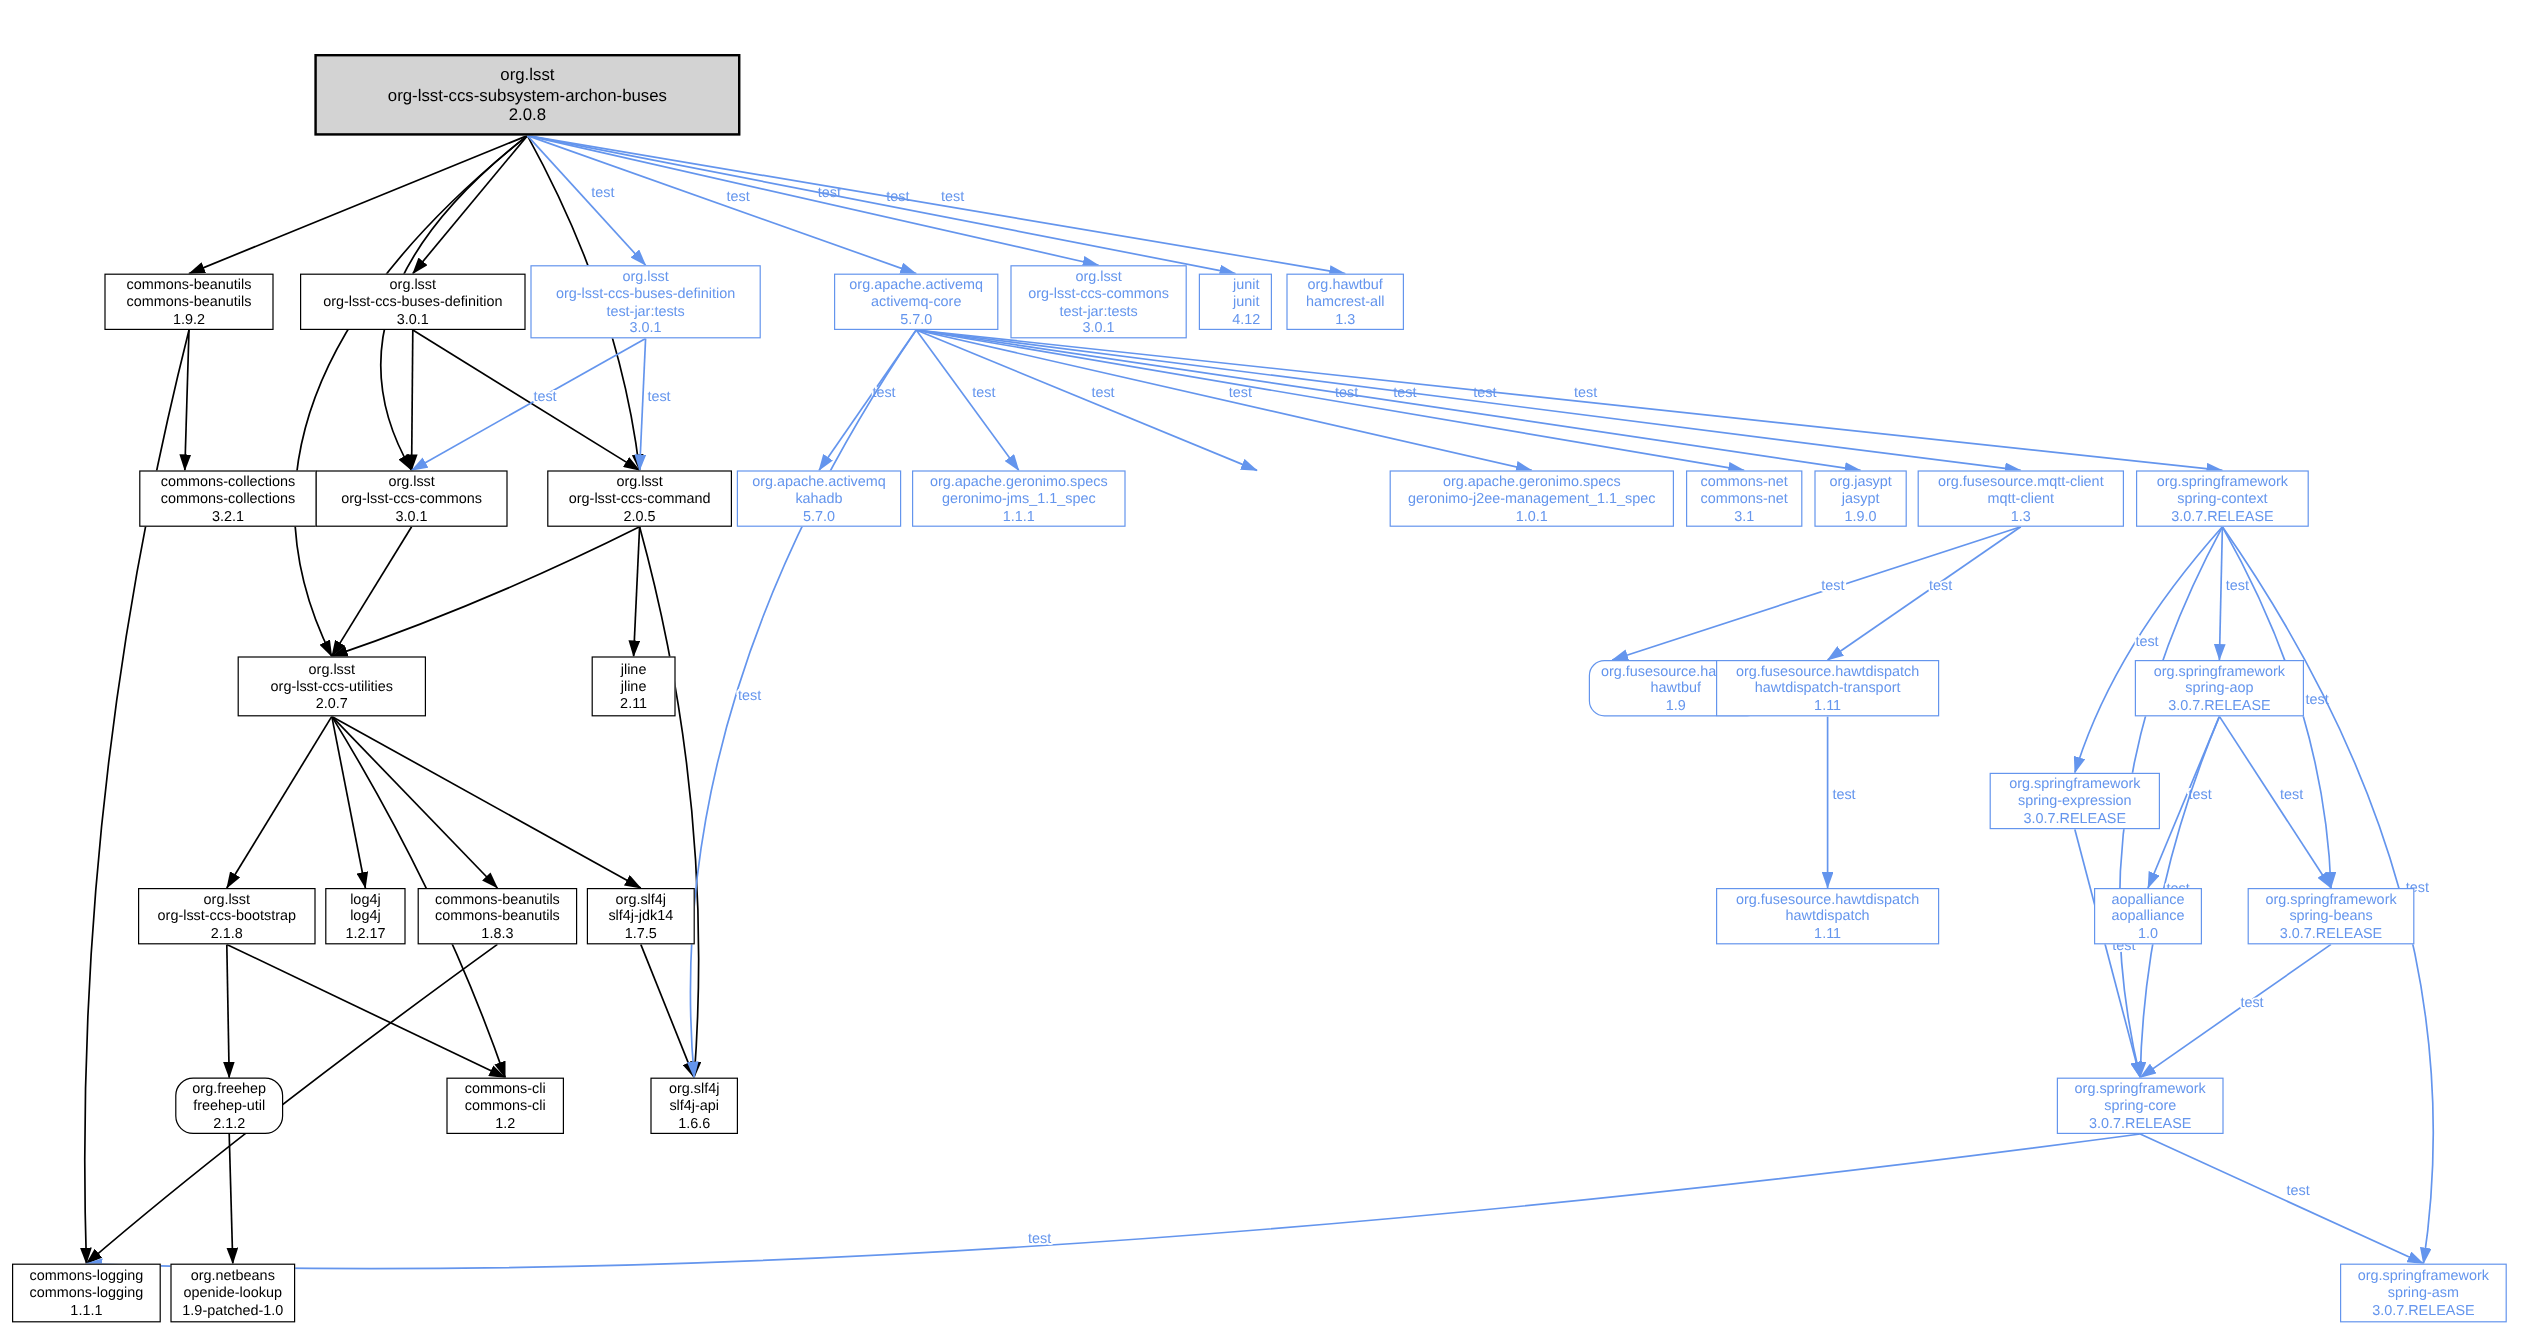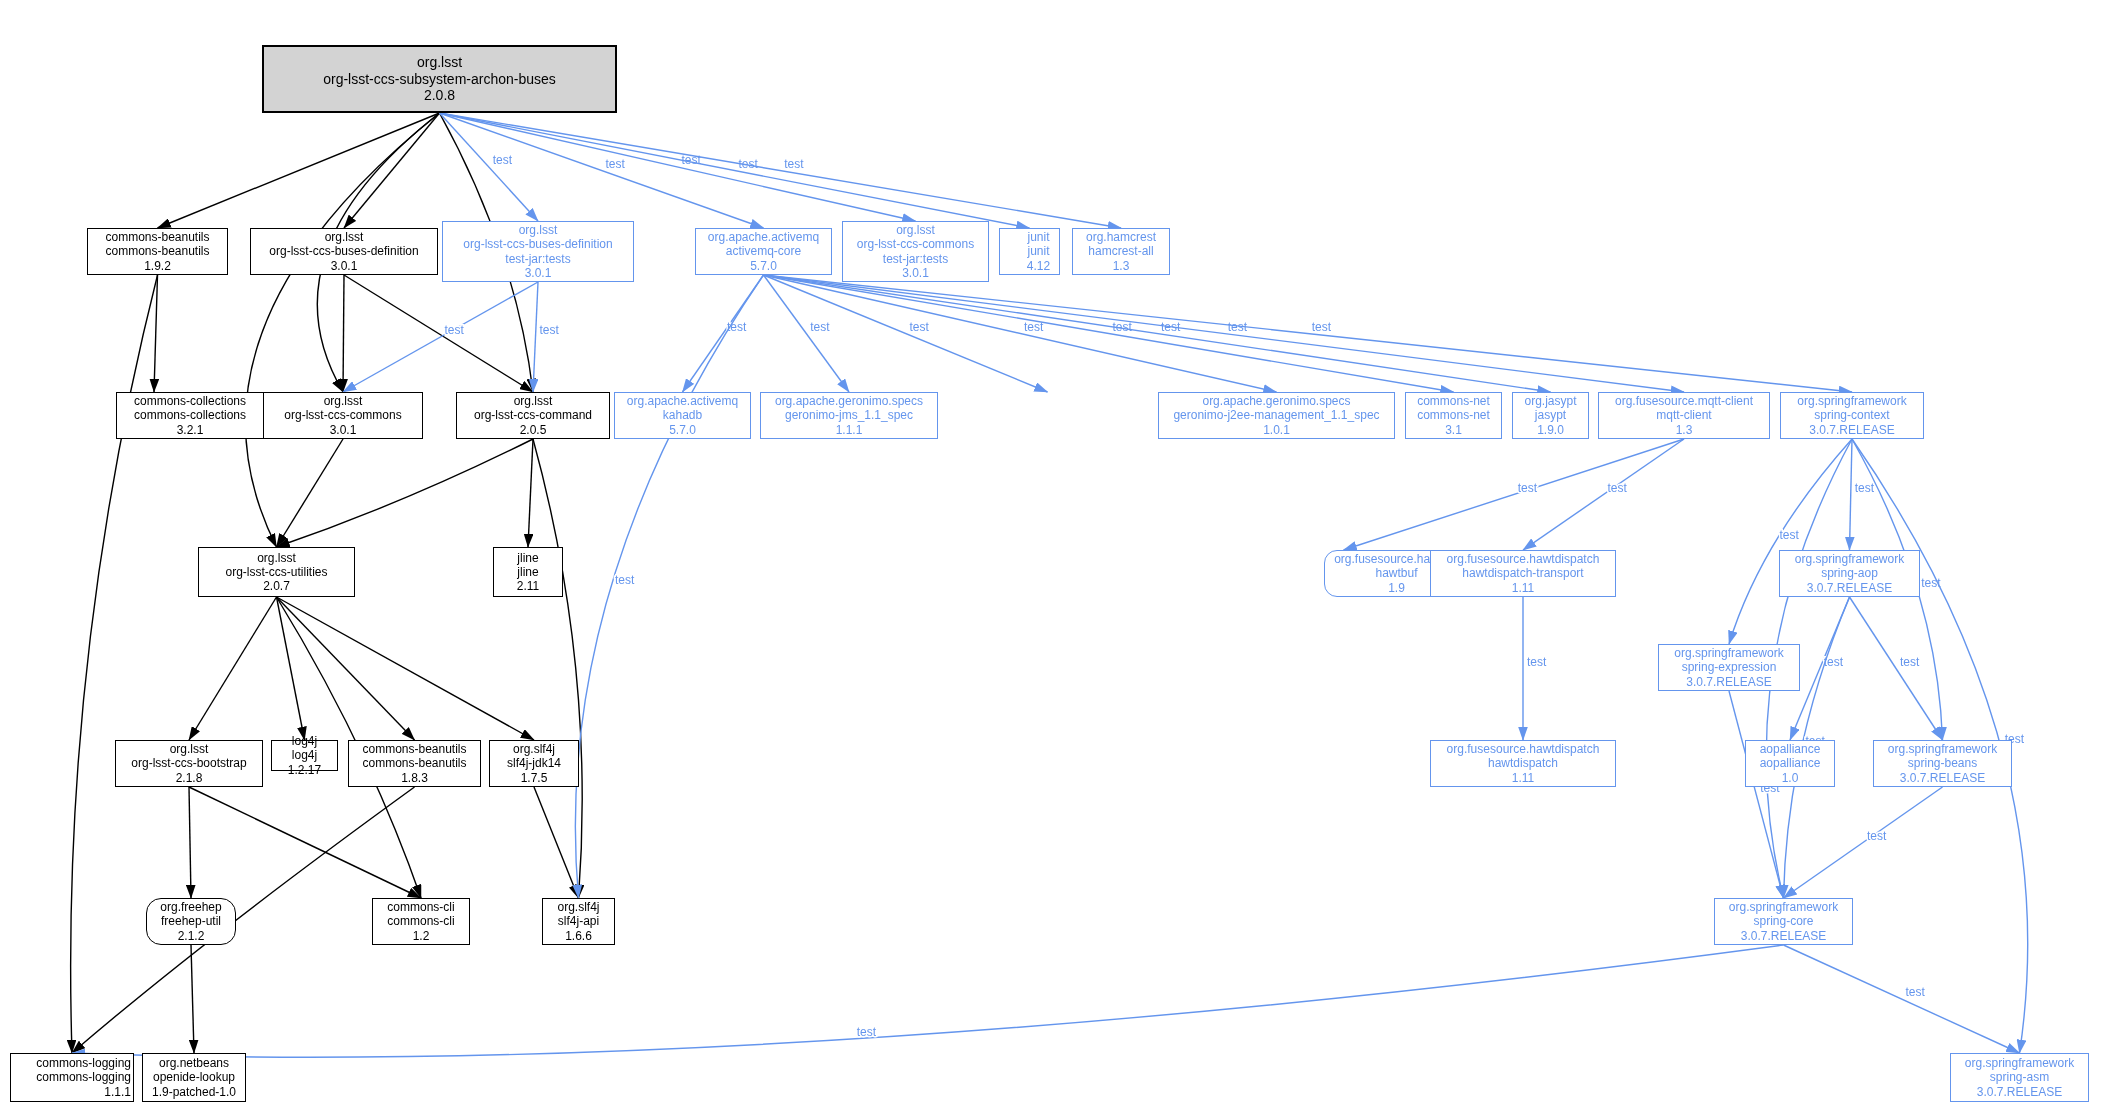--- a/index.html
+++ b/index.html
@@ -197,21 +197,21 @@
         <div>org-lsst-ccs-commons</div>
         <div>test-jar:tests</div>
         <div>3.0.1</div>
       </div>
       <div class="node test" style="left: 999px; top: 228px; width: 61px; height: 47px; padding-left: 20px;">
         <div>junit</div>
         <div>junit</div>
         <div>4.12</div>
       </div>
       <div class="node test" style="left: 1072px; top: 228px; width: 98px; height: 47px;">
-        <div>org.hamcrest</div>
+        <div>org.hawtbuf</div>
         <div>hamcrest-all</div>
         <div>1.3</div>
       </div>
       <div class="node compile" style="left: 80px; top: 392px; width: 148px; height: 47px; margin-left: 36px;">
         <div>commons-collections</div>
         <div>commons-collections</div>
         <div>3.2.1</div>
       </div>
       <div class="node compile" style="left: 263px; top: 392px; width: 160px; height: 47px;">
         <div>org.lsst</div>
@@ -286,21 +286,21 @@
       <div class="node test" style="left: 1658px; top: 644px; width: 142px; height: 47px;">
         <div>org.springframework</div>
         <div>spring-expression</div>
         <div>3.0.7.RELEASE</div>
       </div>
       <div class="node compile" style="left: 115px; top: 740px; width: 148px; height: 47px;">
         <div>org.lsst</div>
         <div>org-lsst-ccs-bootstrap</div>
         <div>2.1.8</div>
       </div>
-      <div class="node compile" style="left: 271px; top: 740px; width: 67px; height: 31px;">
+      <div class="node compile" style="left: 271px; top: 740px; width: 67px; height: 47px;">
         <div>log4j</div>
         <div>log4j</div>
         <div>1.2.17</div>
       </div>
       <div class="node compile" style="left: 348px; top: 740px; width: 133px; height: 47px;">
         <div>commons-beanutils</div>
         <div>commons-beanutils</div>
         <div>1.8.3</div>
       </div>
       <div class="node compile" style="left: 489px; top: 740px; width: 90px; height: 47px;">
@@ -336,21 +336,21 @@
       <div class="node compile" style="left: 542px; top: 898px; width: 73px; height: 47px;">
         <div>org.slf4j</div>
         <div>slf4j-api</div>
         <div>1.6.6</div>
       </div>
       <div class="node test" style="left: 1714px; top: 898px; width: 139px; height: 47px;">
         <div>org.springframework</div>
         <div>spring-core</div>
         <div>3.0.7.RELEASE</div>
       </div>
-      <div class="node compile" style="left: 10px; top: 1053px; width: 124px; height: 49px; align-items: flex-end;">
+      <div class="node compile" style="left: 10px; top: 1053px; width: 124px; height: 49px;">
         <div>commons-logging</div>
         <div>commons-logging</div>
         <div>1.1.1</div>
       </div>
       <div class="node compile" style="left: 142px; top: 1053px; width: 104px; height: 49px;">
         <div>org.netbeans</div>
         <div>openide-lookup</div>
         <div>1.9-patched-1.0</div>
       </div>
       <div class="node test" style="left: 1950px; top: 1053px; width: 139px; height: 49px;">

